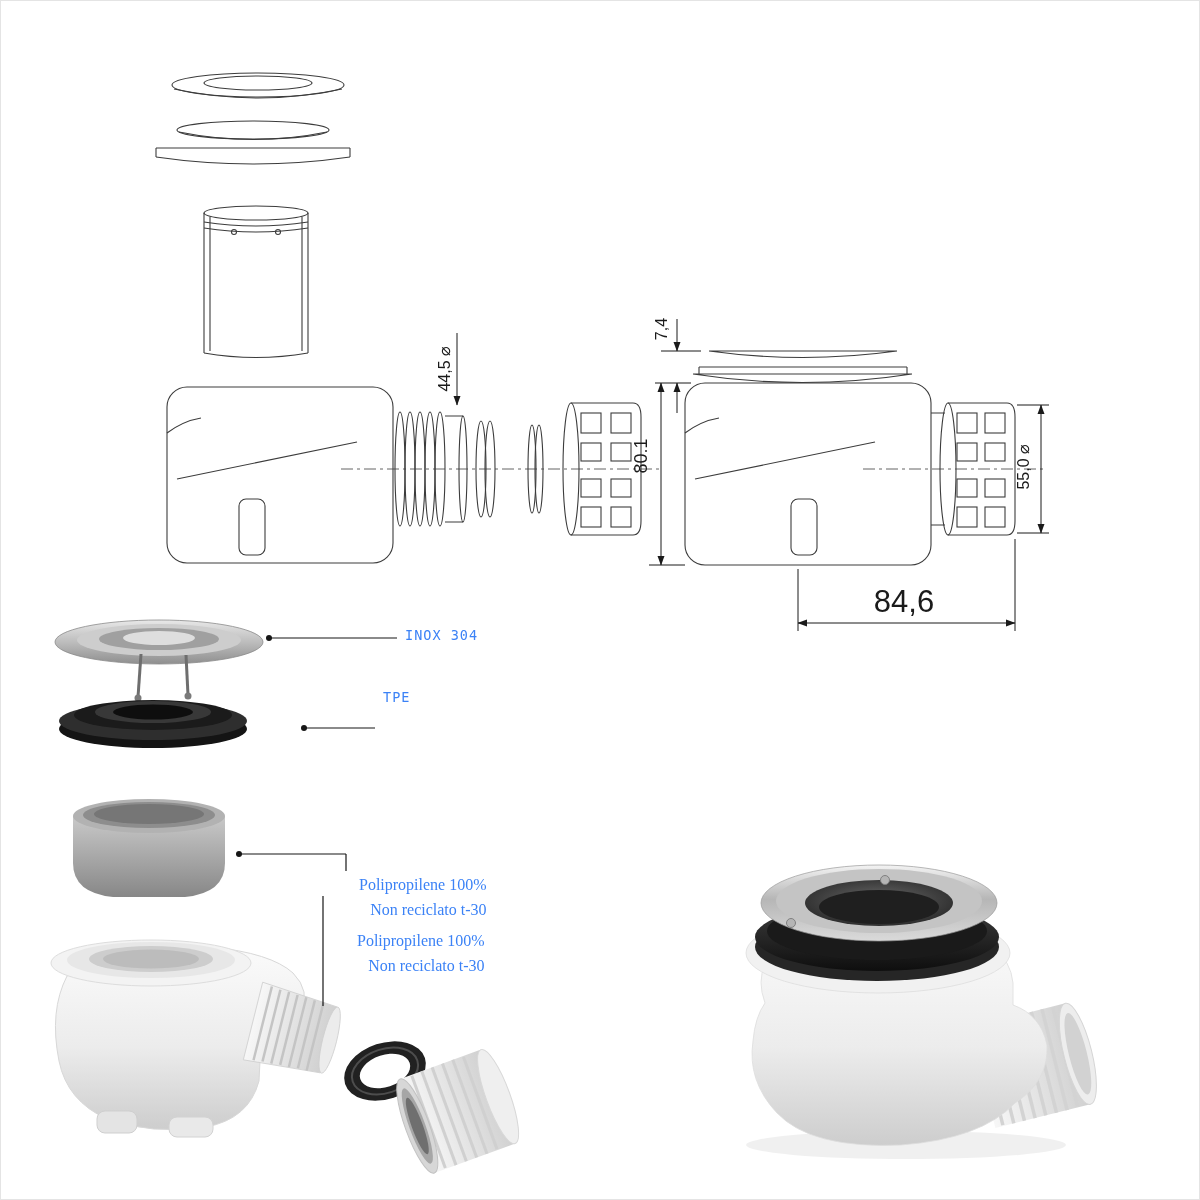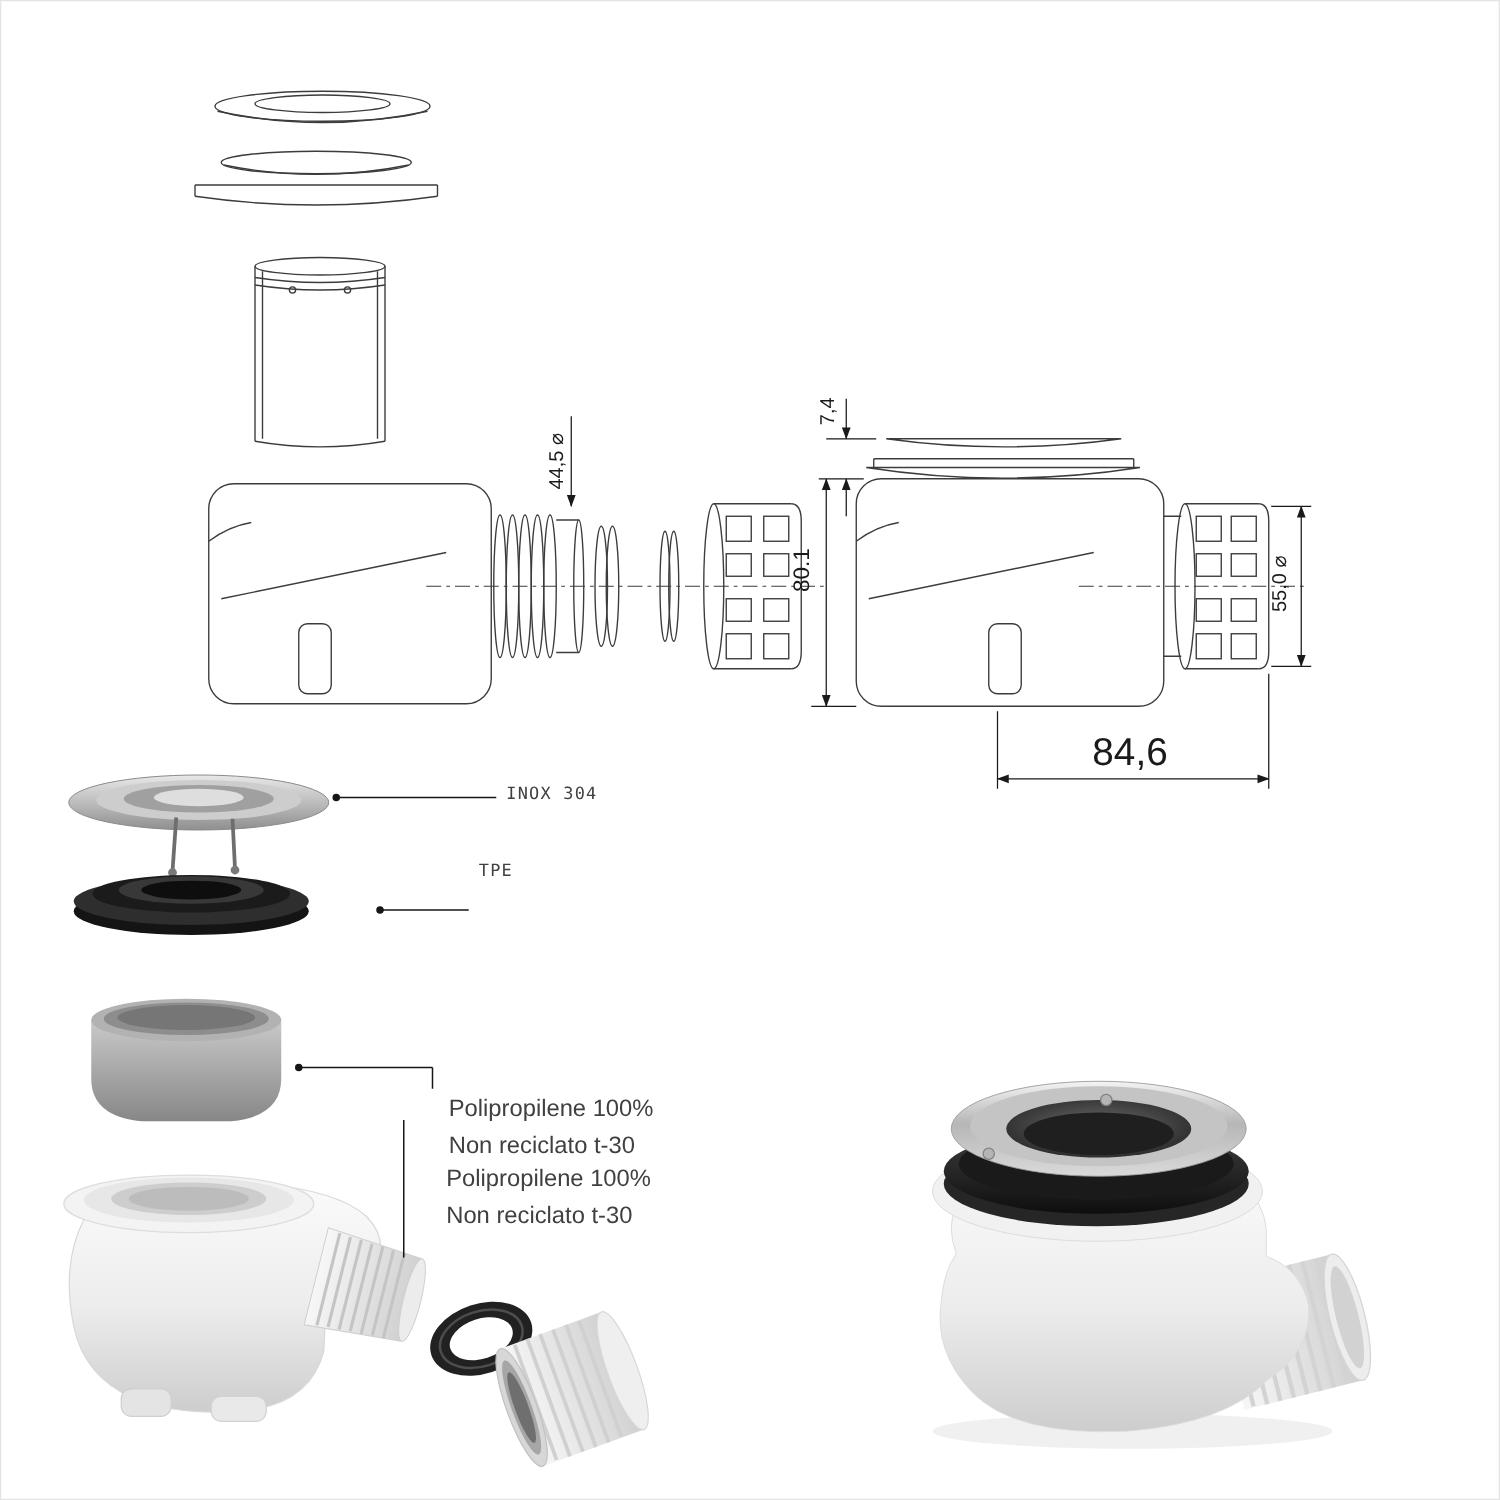--- a/index.html
+++ b/index.html
@@ -9,23 +9,23 @@
     position:relative; width:1200px; height:1200px;
     background:#ffffff; border:1px solid #e4e4e4; overflow:hidden;
   }
   #diagram-svg { position:absolute; left:0; top:0; }
   .tl { fill:none; stroke:#3c3c3c; stroke-width:1.1; }
   .cl { fill:none; stroke:#3c3c3c; stroke-width:0.8; stroke-dasharray:12 4 3 4; }
   .dim { fill:none; stroke:#1a1a1a; stroke-width:1; }
   .dimtext { font-family:"Liberation Sans", sans-serif; font-size:16px; fill:#1a1a1a; }
   .dimmed { font-size:18px; }
   .dimbig { font-size:31px; }
-  .label { position:absolute; color:#404040; }
+  .label { position:absolute; color:#3b82f6;text-align:right; }
   .label-mono { font-family:"DejaVu Sans Mono", monospace; font-size:13.5px; letter-spacing:1px; }
-  .label-pp { font-family:Liberation Sans, sans-serif; font-size:19px; line-height:1.55; }
+  .label-pp { font-family:Liberation Serif, serif; font-size:16px; line-height:1.55; }
 </style>
 </head>
 <body>
 
 <div id="canvas">
 
 <svg id="diagram-svg" width="1200" height="1200" viewBox="0 0 1200 1200" xmlns="http://www.w3.org/2000/svg">
   <defs>
     <marker id="arr" viewBox="0 0 10 10" refX="9.5" refY="5" markerWidth="10" markerHeight="10" orient="auto-start-reverse">
       <path d="M0.5,1.5 L10,5 L0.5,8.5 Z" fill="#1a1a1a"></path>

